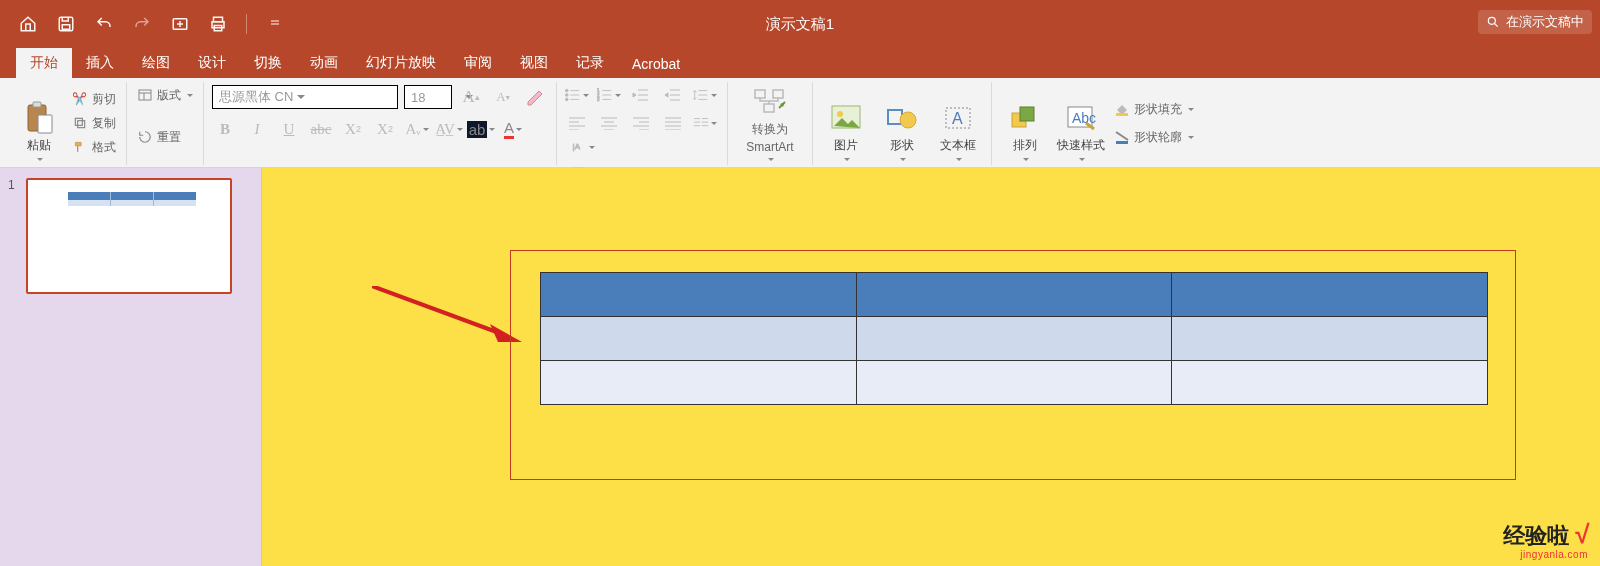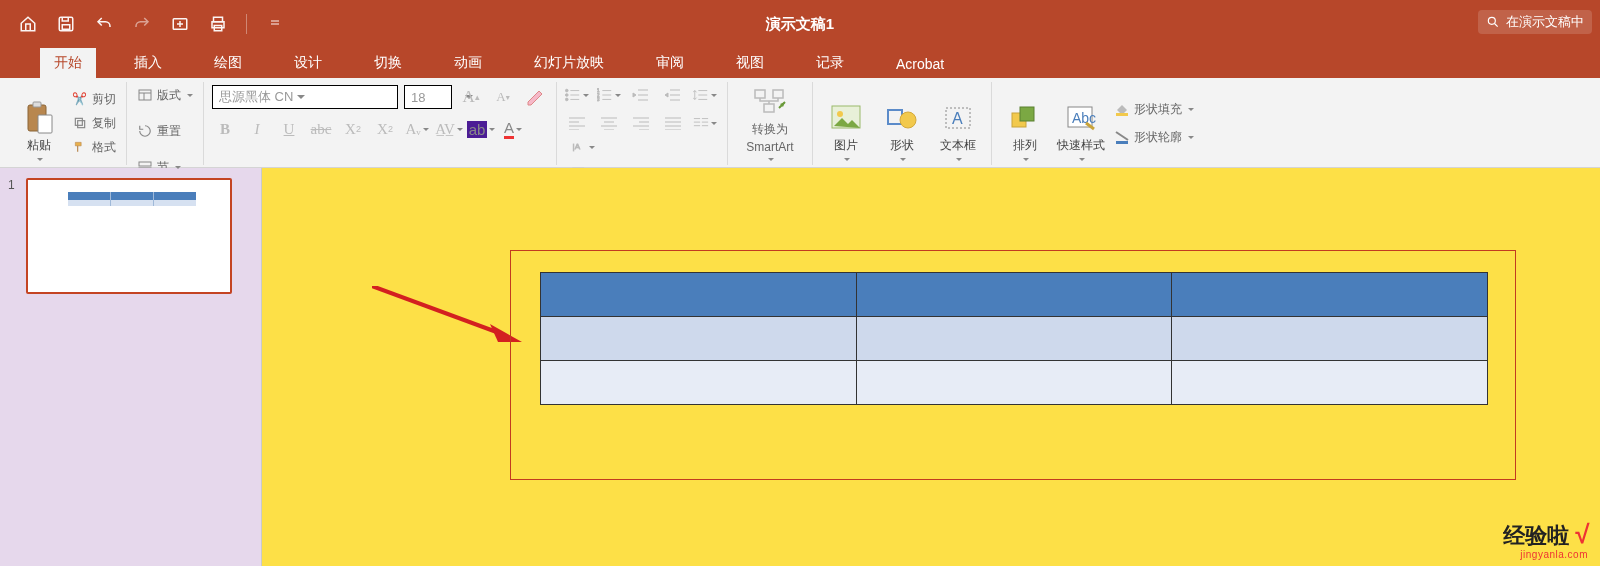--- a/index.html
+++ b/index.html
@@ -3,27 +3,27 @@
 <meta charset="utf-8">
 <style>
   * { box-sizing: border-box; margin: 0; padding: 0; font-family: "Microsoft YaHei", "Segoe UI", sans-serif; }
   html, body { width: 1600px; height: 566px; overflow: hidden; background: #fff; }
 
   
   .titlebar { height: 48px; background: #B7472A; display: flex; align-items: center; color: #fff; position: relative; }
   .qat { display: flex; align-items: center; gap: 18px; padding-left: 18px; }
   .qat .ico { width: 20px; height: 20px; display: flex; align-items: center; justify-content: center; opacity: .95; }
   .qat .sep { width: 1px; height: 20px; background: rgba(255,255,255,.35); }
-  .title-center { position: absolute; left: 0; right: 0; text-align: center; font-size: 15px; pointer-events: none; font-weight: bold; }
+  .title-center { position: absolute; left: 0; right: 0; text-align: center; font-size: 15px; pointer-events: none; }
   .search-box { position: absolute; right: 8px; top: 10px; display: flex; align-items: center; gap: 6px; background: rgba(255,255,255,.15); border-radius: 4px; padding: 3px 8px; color: #fff; font-size: 13px; }
   .search-box svg { width: 14px; height: 14px; }
 
   
   .tabs { height: 30px; background: #B7472A; display: flex; align-items: flex-end; padding-left: 16px; gap: 0; color: #fff; font-size: 14px; }
-  .tab { padding: 20px 14px 6px 14px; cursor: pointer; margin-left: 24px; }
+  .tab { padding: 20px 14px 6px 14px; cursor: pointer; }
   .tab.active { background: #F3F3F3; color: #B7472A; font-weight: 500; border-radius: 3px 3px 0 0; }
 
   
   .ribbon { height: 90px; background: #F3F3F3; border-bottom: 1px solid #D4D4D4; display: flex; align-items: stretch; padding: 4px 6px 2px 6px; }
   .group { display: flex; flex-direction: column; justify-content: space-between; padding: 2px 8px; border-right: 1px solid #DADADA; }
   .group:last-child { border-right: none; }
   .group-row { display: flex; align-items: center; gap: 6px; }
   .bigbtn { display: flex; flex-direction: column; align-items: center; justify-content: flex-end; gap: 2px; width: 50px; height: 78px; font-size: 12px; color: #444; }
   .bigbtn .icon-lg { width: 34px; height: 34px; display:flex; align-items:center; justify-content:center; }
   .smallbtn { display: flex; align-items: center; gap: 4px; font-size: 12px; color: #666; height: 22px; padding: 0 2px; }
@@ -182,21 +182,21 @@
               </svg>
             </span>
             <span>格式</span>
           </div>
       </div>
     </div>
   </div>
 
   <div class="group">
     <div class="group-row">
-      <div style="display:flex;flex-direction:column;gap:14px">
+      <div style="display:flex;flex-direction:column;gap:20px">
         <div class="smallbtn dd">
             <span class="ico">
               <svg width="14" height="12" viewBox="0 0 14 12" fill="none" stroke="#888">
                 <rect x="1" y="1" width="12" height="10"></rect>
                 <path d="M1 4h12M6 4v7"></path>
               </svg>
             </span>
             <span>版式</span>
           </div>
         <div class="smallbtn">
@@ -243,21 +243,21 @@
       <div class="group-row">
         <div class="charbtn" style="font-weight:700">B</div>
         <div class="charbtn" style="font-style:italic">I</div>
         <div class="charbtn" style="text-decoration:underline">U</div>
         <div class="charbtn" style="text-decoration:line-through">abc</div>
         <div class="charbtn">X<span style="font-size:9px;vertical-align:super">2</span></div>
         <div class="charbtn">X<span style="font-size:9px;vertical-align:sub">2</span></div>
         <div class="charbtn dd">Aᵥ</div>
         <div class="charbtn dd">A̲V̲</div>
         <div class="charbtn dd">
-            <span style="background:#4c1d95;padding:0 2px;color:#888">ab</span>
+            <span style="background:#0f172a;padding:0 2px;color:#888">ab</span>
           </div>
         <div class="charbtn dd">
             <span style="border-bottom:3px solid #E33;color:#888">A</span>
           </div>
       </div>
     </div>
   </div>
 
   <div class="group">
     <div style="display:flex;flex-direction:column;gap:6px">

